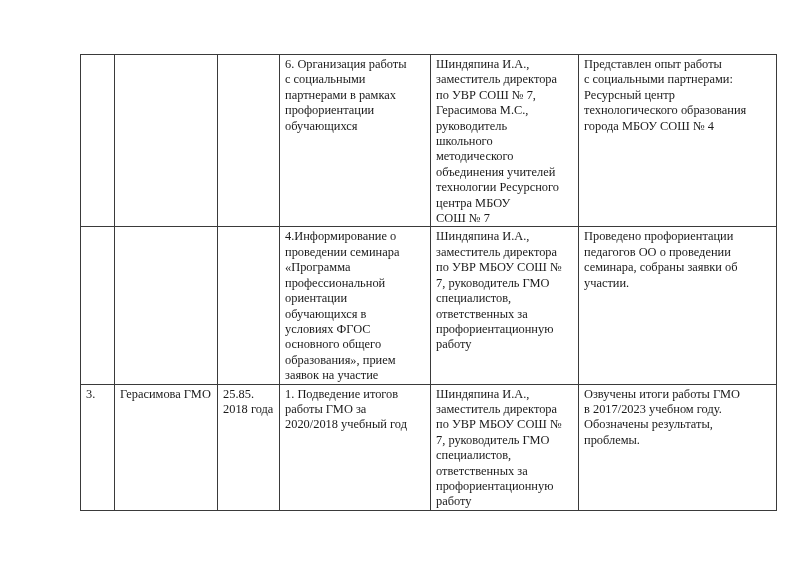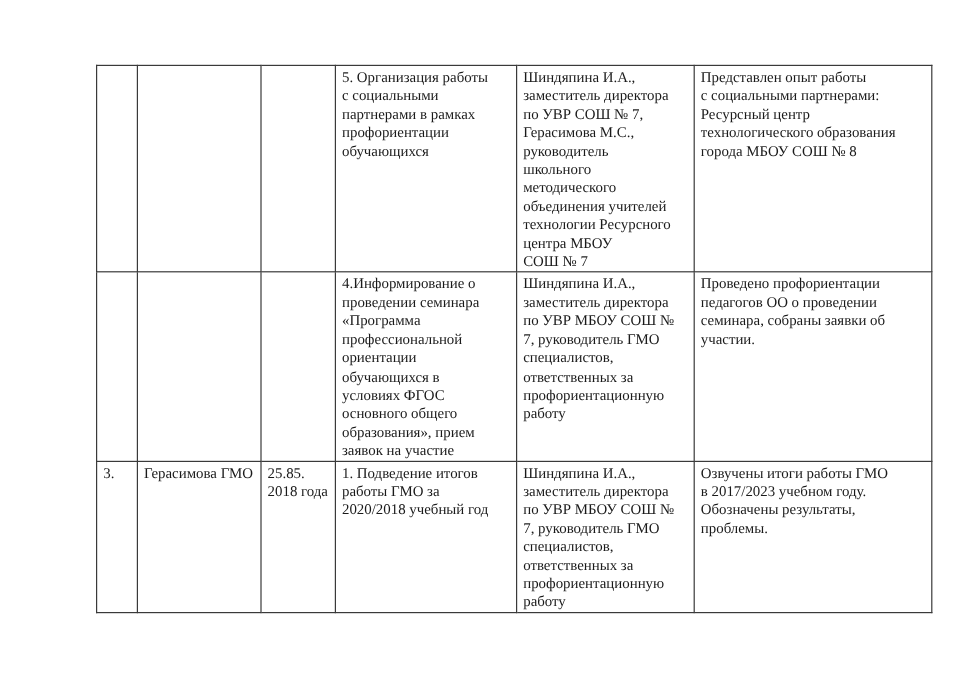--- a/index.html
+++ b/index.html
@@ -60,41 +60,41 @@
         <col class="c3">
         <col class="c4">
         <col class="c5">
         <col class="c6">
     </colgroup>
     <tbody>
       <tr class="r1">
         <td class="num"></td>
         <td></td>
         <td class="multiline"></td>
-        <td class="multiline">5. Организация работы
+        <td class="multiline">6. Организация работы
 с социальными
 партнерами в рамках
 профориентации
 обучающихся</td>
         <td class="multiline">Шиндяпина И.А.,
 заместитель директора
 по УВР СОШ № 7,
 Герасимова М.С.,
  руководитель
  школьного
  методического
  объединения учителей
  технологии Ресурсного
  центра МБОУ
  СОШ № 7</td>
         <td class="multiline">Представлен опыт работы
 с социальными партнерами:
 Ресурсный центр
 технологического образования
-города  МБОУ СОШ № 8</td>
+города  МБОУ СОШ № 4</td>
       </tr>
       <tr class="r2">
         <td class="num"></td>
         <td></td>
         <td class="multiline"></td>
         <td class="multiline">4.Информирование о
 проведении семинара
 «Программа
 профессиональной
 ориентации

